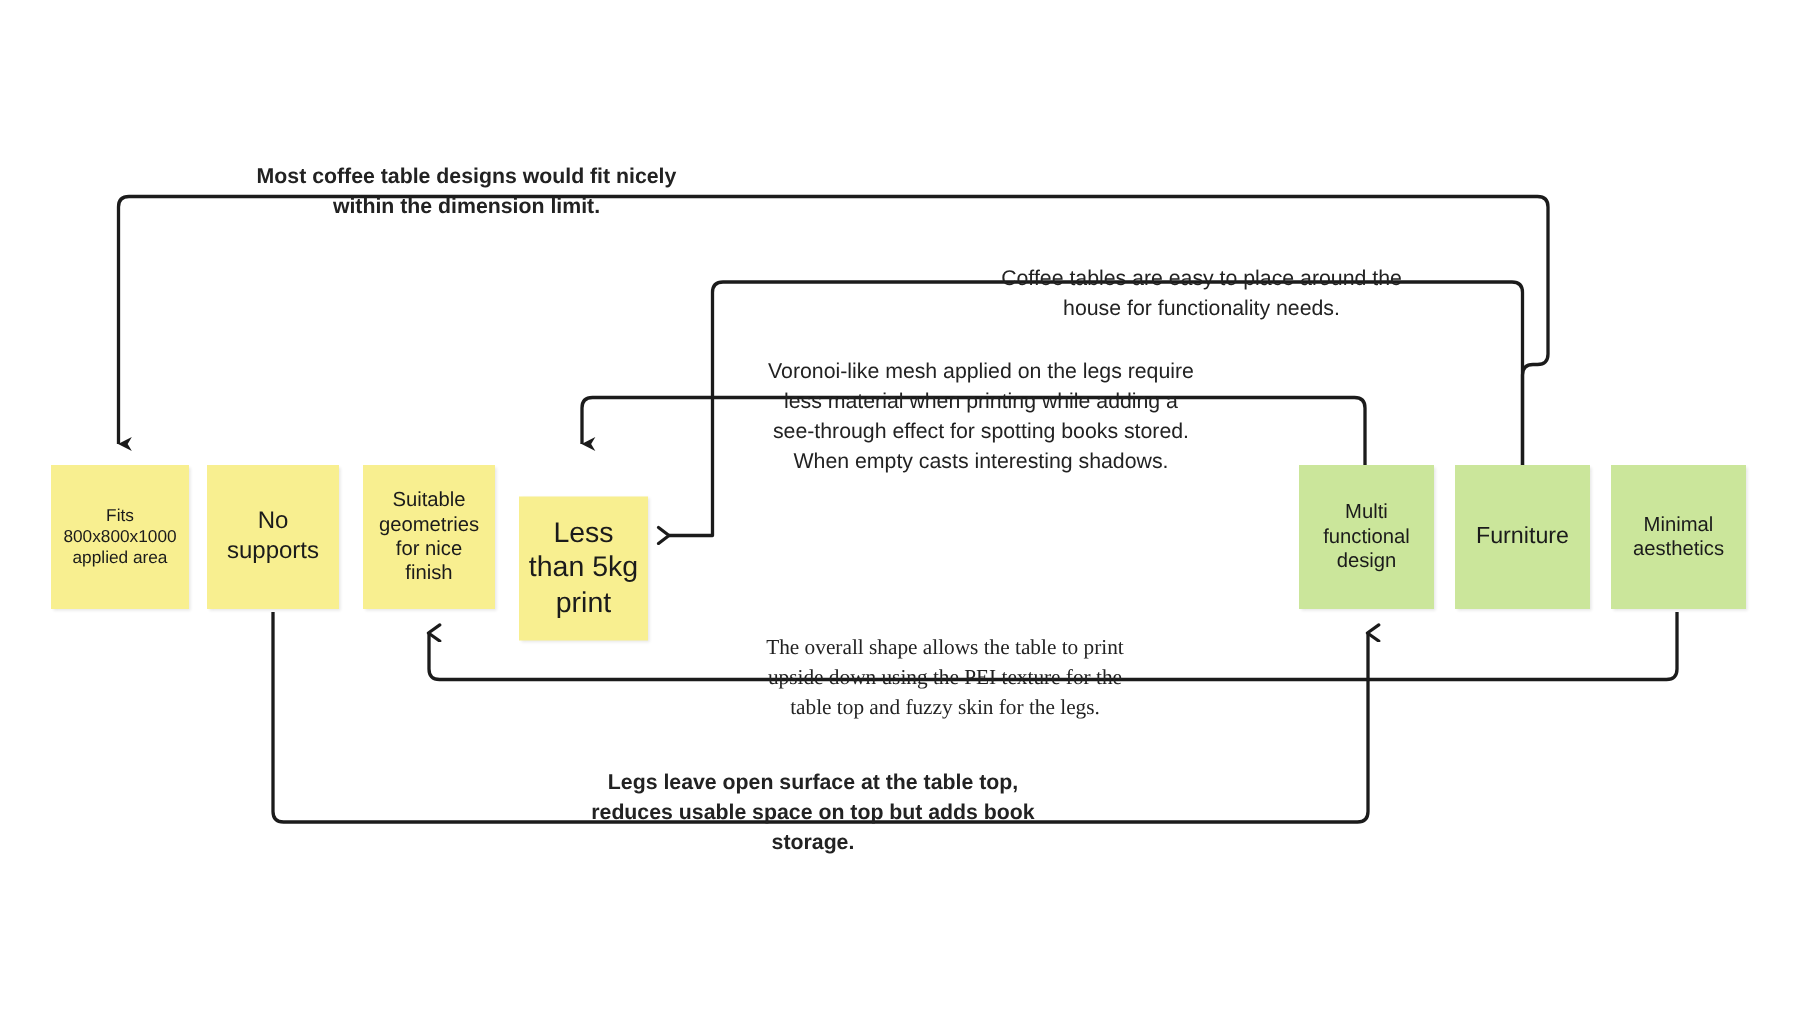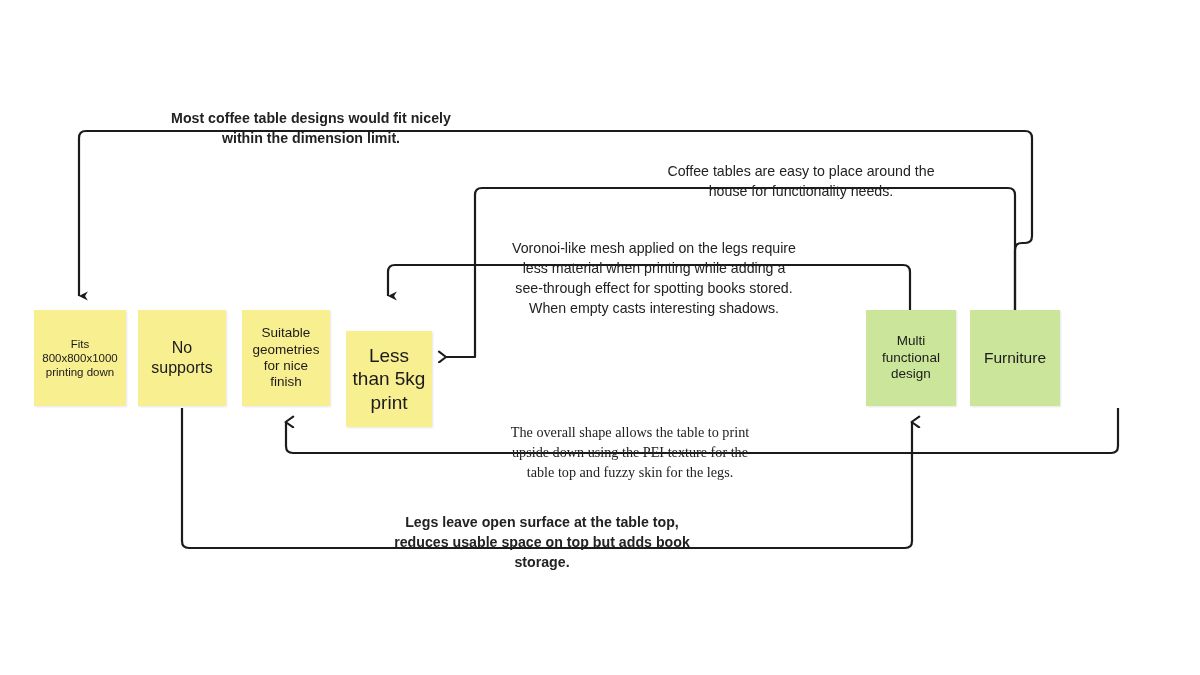--- a/index.html
+++ b/index.html
@@ -54,21 +54,21 @@
 
   .annot {
     position: absolute;
     text-align: center;
     color: #222222;
     font-size: 14.2px;
     line-height: 1.42;
     white-space: pre-line;
   }
   .a-top      { left: 155px; top: 108px; width: 312px; font-weight: bold; }
-  .a-coffee   { left: 645px; top: 161px; width: 312px; }
+  .a-coffee   { left: 645px; top: 176px; width: 312px; }
   .a-voronoi  { left: 492px; top: 226px; width: 324px; margin-top: 12px; }
   .a-shape    { left: 478px; top: 422px; width: 304px; font-family: Liberation Serif, serif; }
   .a-legs     { left: 388px; top: 512px; width: 308px; font-weight: bold; }
 </style>
 </head>
 <body>
 
 <div id="canvas">
 
   <svg id="connector-layer" viewBox="0 0 1200 675" width="1200" height="675" xmlns="http://www.w3.org/2000/svg">
@@ -96,21 +96,21 @@
 
       <path d="M 1118,408 L 1118,446 Q 1118,453 1111,453 L 293,453 Q 286,453 286,446 L 286,422" marker-end="url(#arrowUpOpen)"></path>
 
       <path d="M 182,408 L 182,541 Q 182,548 189,548 L 905,548 Q 912,548 912,541 L 912,422" marker-end="url(#arrowUpOpen)"></path>
     </g>
   </svg>
 
   <div class="note note-yellow n-fits">
     <span>Fits
 800x800x1000
-printing down</span>
+applied area</span>
   </div>
   <div class="note note-yellow n-supports">
     <span>No
 supports</span>
   </div>
   <div class="note note-yellow n-geom">
     <span>Suitable
 geometries
 for nice
 finish</span>
@@ -122,20 +122,24 @@
   </div>
 
   <div class="note note-green n-multi">
     <span>Multi
 functional
 design</span>
   </div>
   <div class="note note-green n-furniture">
     <span>Furniture</span>
   </div>
+  <div class="note note-green n-minimal">
+    <span>Minimal
+aesthetics</span>
+  </div>
 
   <div class="annot a-top">Most coffee table designs would fit nicely
 within the dimension limit.</div>
   <div class="annot a-coffee">Coffee tables are easy to place around the
 house for functionality needs.</div>
   <div class="annot a-voronoi">Voronoi-like mesh applied on the legs require
 less material when printing while adding a
 see-through effect for spotting books stored.
 When empty casts interesting shadows.</div>
   <div class="annot a-shape">The overall shape allows the table to print

